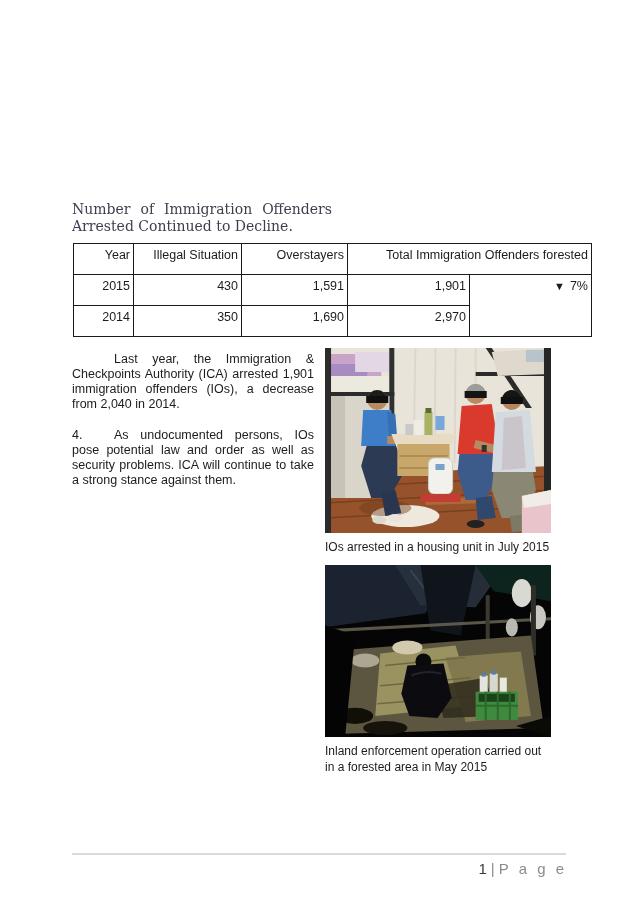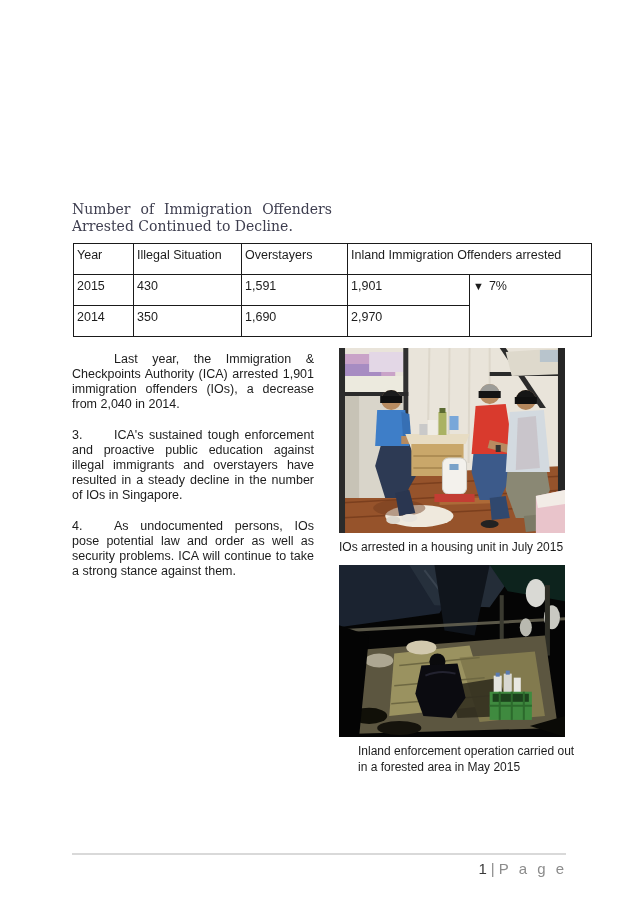--- a/index.html
+++ b/index.html
@@ -24,44 +24,44 @@
     color:var(--c-title,#3e3e4f);
   }
 
   table.offenders{
     position:absolute;left:73px;top:243px;
     border-collapse:collapse;table-layout:fixed;
     font-size:12.5px;color:var(--c-body-text,#1c1c1c);
   }
   table.offenders th,table.offenders td{
     border:1px solid var(--c-table-border,#1a1a1a);
-    font-weight:400;text-align:left;vertical-align:top;
+    font-weight:400;text-align:right;vertical-align:top;
     padding:4px 3px 12px;
   }
   .c-year{width:60px}.c-ill{width:108px}.c-over{width:106px}.c-tot{width:122px}.c-chg{width:122px}
   td.change{vertical-align:middle;padding:4px 3px;}
   td.change .arrow{font-size:11px;margin-right:5px;}
 
   .text-col{
     position:absolute;left:72px;top:352px;width:258px;
     font-size:12.5px;line-height:15px;text-align:justify;
   }
   .text-col p{margin:0 16px 16px 0;}
   .text-col p.indent{text-indent:42px;}
   .pnum{display:inline-block;width:42px;text-indent:0;}
 
-  .fig{position:absolute;left:339px;width:202px;margin:0;}
+  .fig{position:absolute;left:325px;width:202px;margin:0;}
   .fig1{top:348px;}
   .fig2{top:565px;}
   .fig svg{display:block;width:226px;background:#ccc;}
   .fig figcaption{
     margin-top:7px;width:238px;font-size:12px;line-height:15.5px;text-align:left;
   }
   .fig1 figcaption{white-space:nowrap;width:auto;}
-  .fig2 figcaption{width:228px;margin-left:19px;}
+  .fig2 figcaption{width:228px;}
 
   .footer-rule{
     position:absolute;left:72px;top:853px;width:494px;height:0;
     border-top:2px solid var(--c-footer-line,#d9d9d9);
   }
   .footer-text{
     position:absolute;right:73px;top:860px;font-size:15px;
     color:var(--c-footer-text,#8c8c8c);
   }
   .footer-text .pnumber{color:#3a3a3a;margin-right:4px;}
@@ -81,21 +81,21 @@
         <col class="c-ill">
         <col class="c-over">
         <col class="c-tot">
         <col class="c-chg">
     </colgroup>
     <tbody>
       <tr>
         <th>Year</th>
         <th>Illegal Situation</th>
         <th>Overstayers</th>
-        <th colspan="2">Inland Immigration Offenders arrested</th>
+        <th colspan="2">Total Immigration Offenders forested</th>
       </tr>
       <tr>
         <td>2015</td>
         <td>430</td>
         <td>1,591</td>
         <td>1,901</td>
         <td class="change" rowspan="2">
           <span class="arrow">▼</span><span>7%</span>
         </td>
       </tr>
@@ -103,21 +103,20 @@
         <td>2014</td>
         <td>350</td>
         <td>1,690</td>
         <td>2,970</td>
       </tr>
     </tbody>
   </table>
 
   <div class="text-col">
     <p class="indent"><span>Last year, the Immigration &amp; Checkpoints Authority (ICA) arrested 1,901 immigration offenders (IOs), a decrease from 2,040 in 2014.</span></p>
-    <p><span class="pnum">3.</span><span>ICA's sustained tough enforcement and proactive public education against illegal immigrants and overstayers have resulted in a steady decline in the number of IOs in Singapore.</span></p>
     <p><span class="pnum">4.</span><span>As undocumented persons, IOs pose potential law and order as well as security problems.  ICA will continue to take a strong stance against them.</span></p>
   </div>
 
   <figure class="fig fig1">
     <svg width="226" height="185" viewBox="0 0 225 185" preserveAspectRatio="none">
       <rect width="225" height="185" fill="#e9e4da"></rect>
       <g stroke="#ddd7cb" stroke-width="2">
         <line x1="90" y1="0" x2="88" y2="120"></line>
           <line x1="110" y1="0" x2="109" y2="118"></line>
         <line x1="130" y1="0" x2="129" y2="115"></line>

